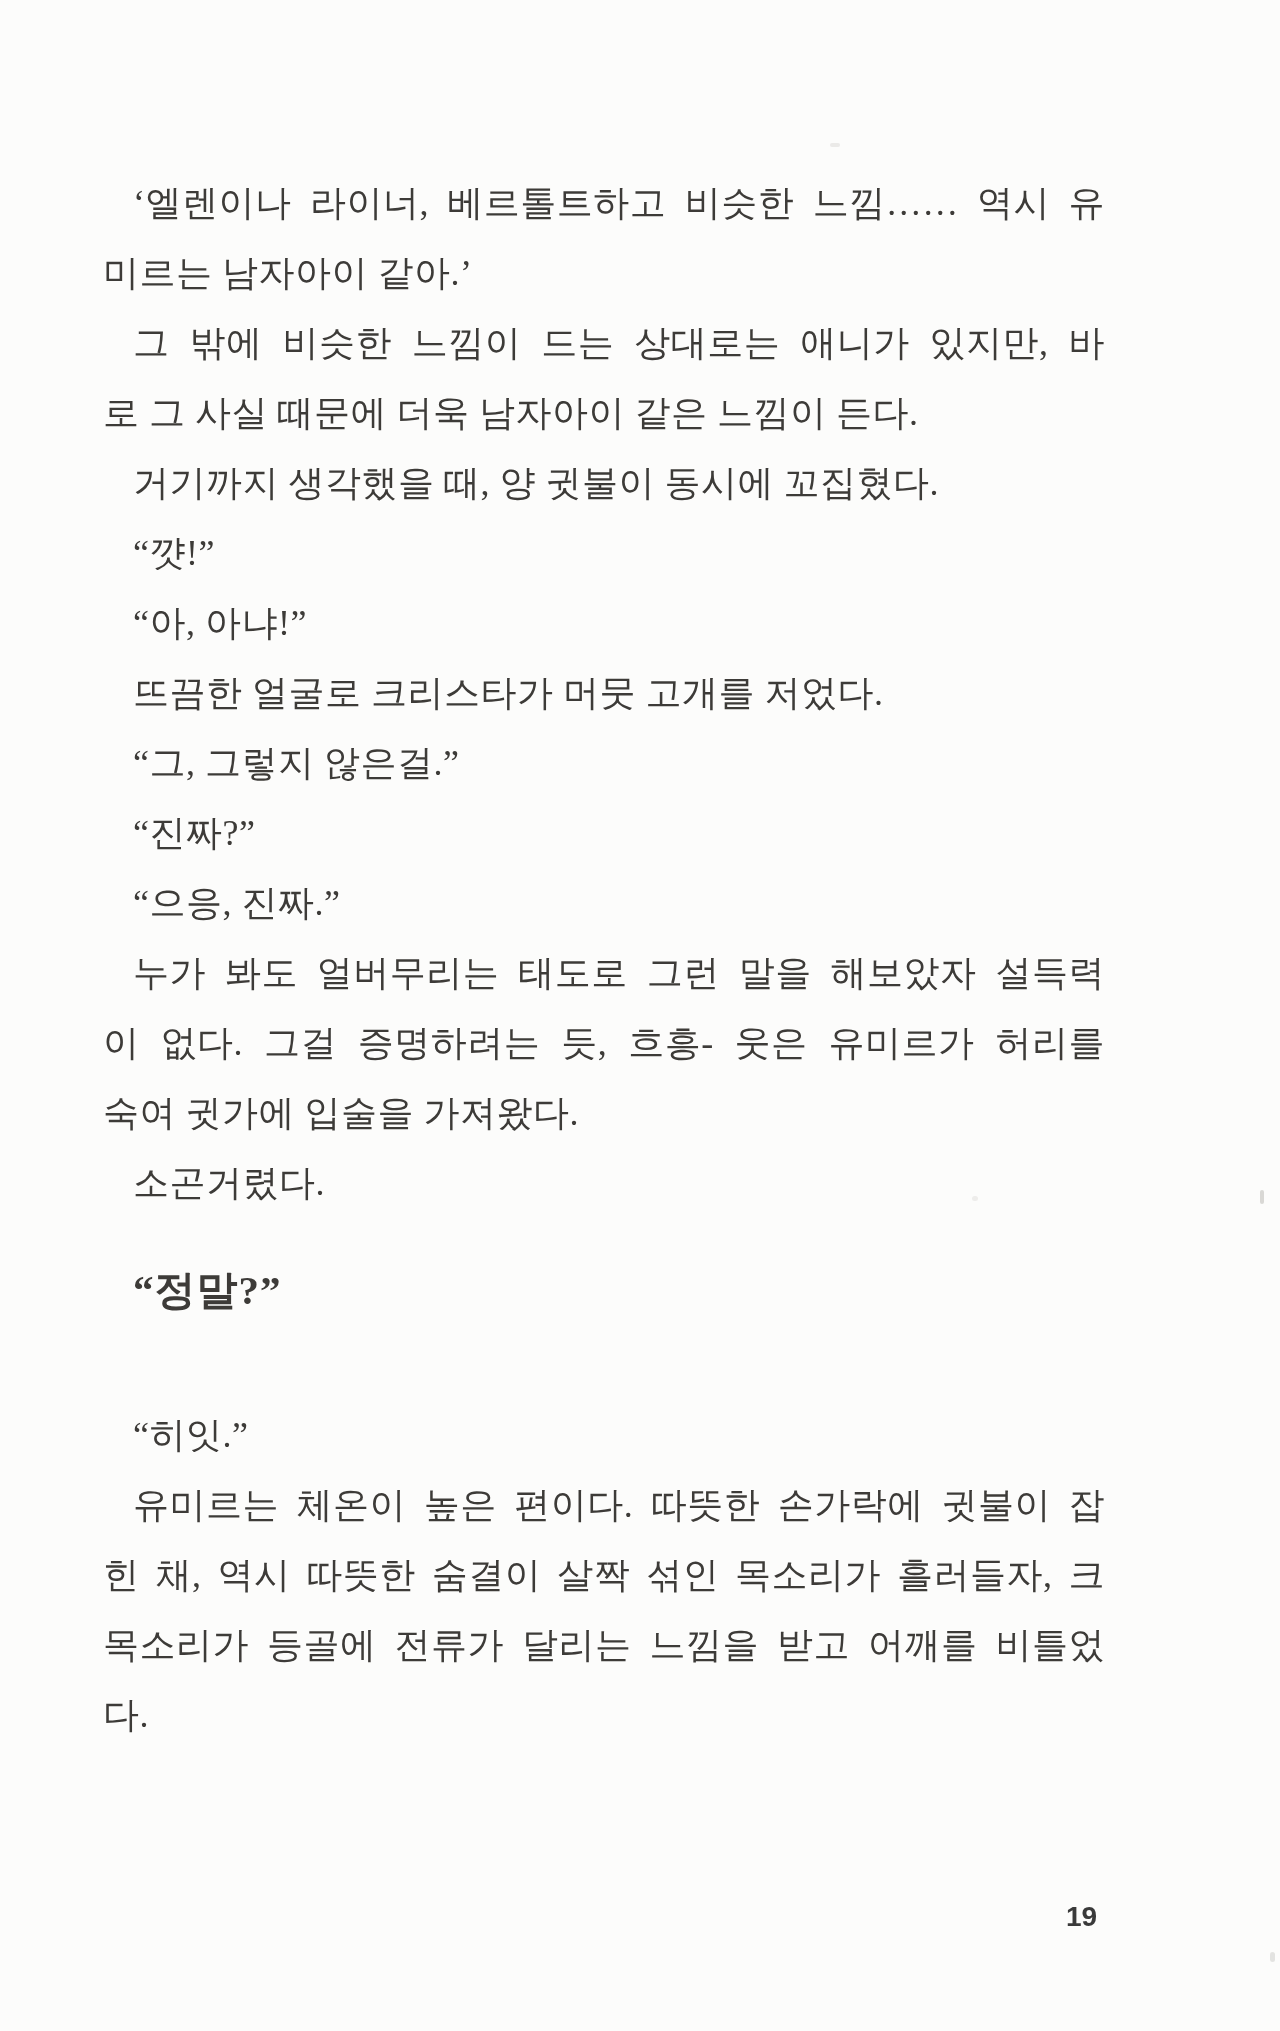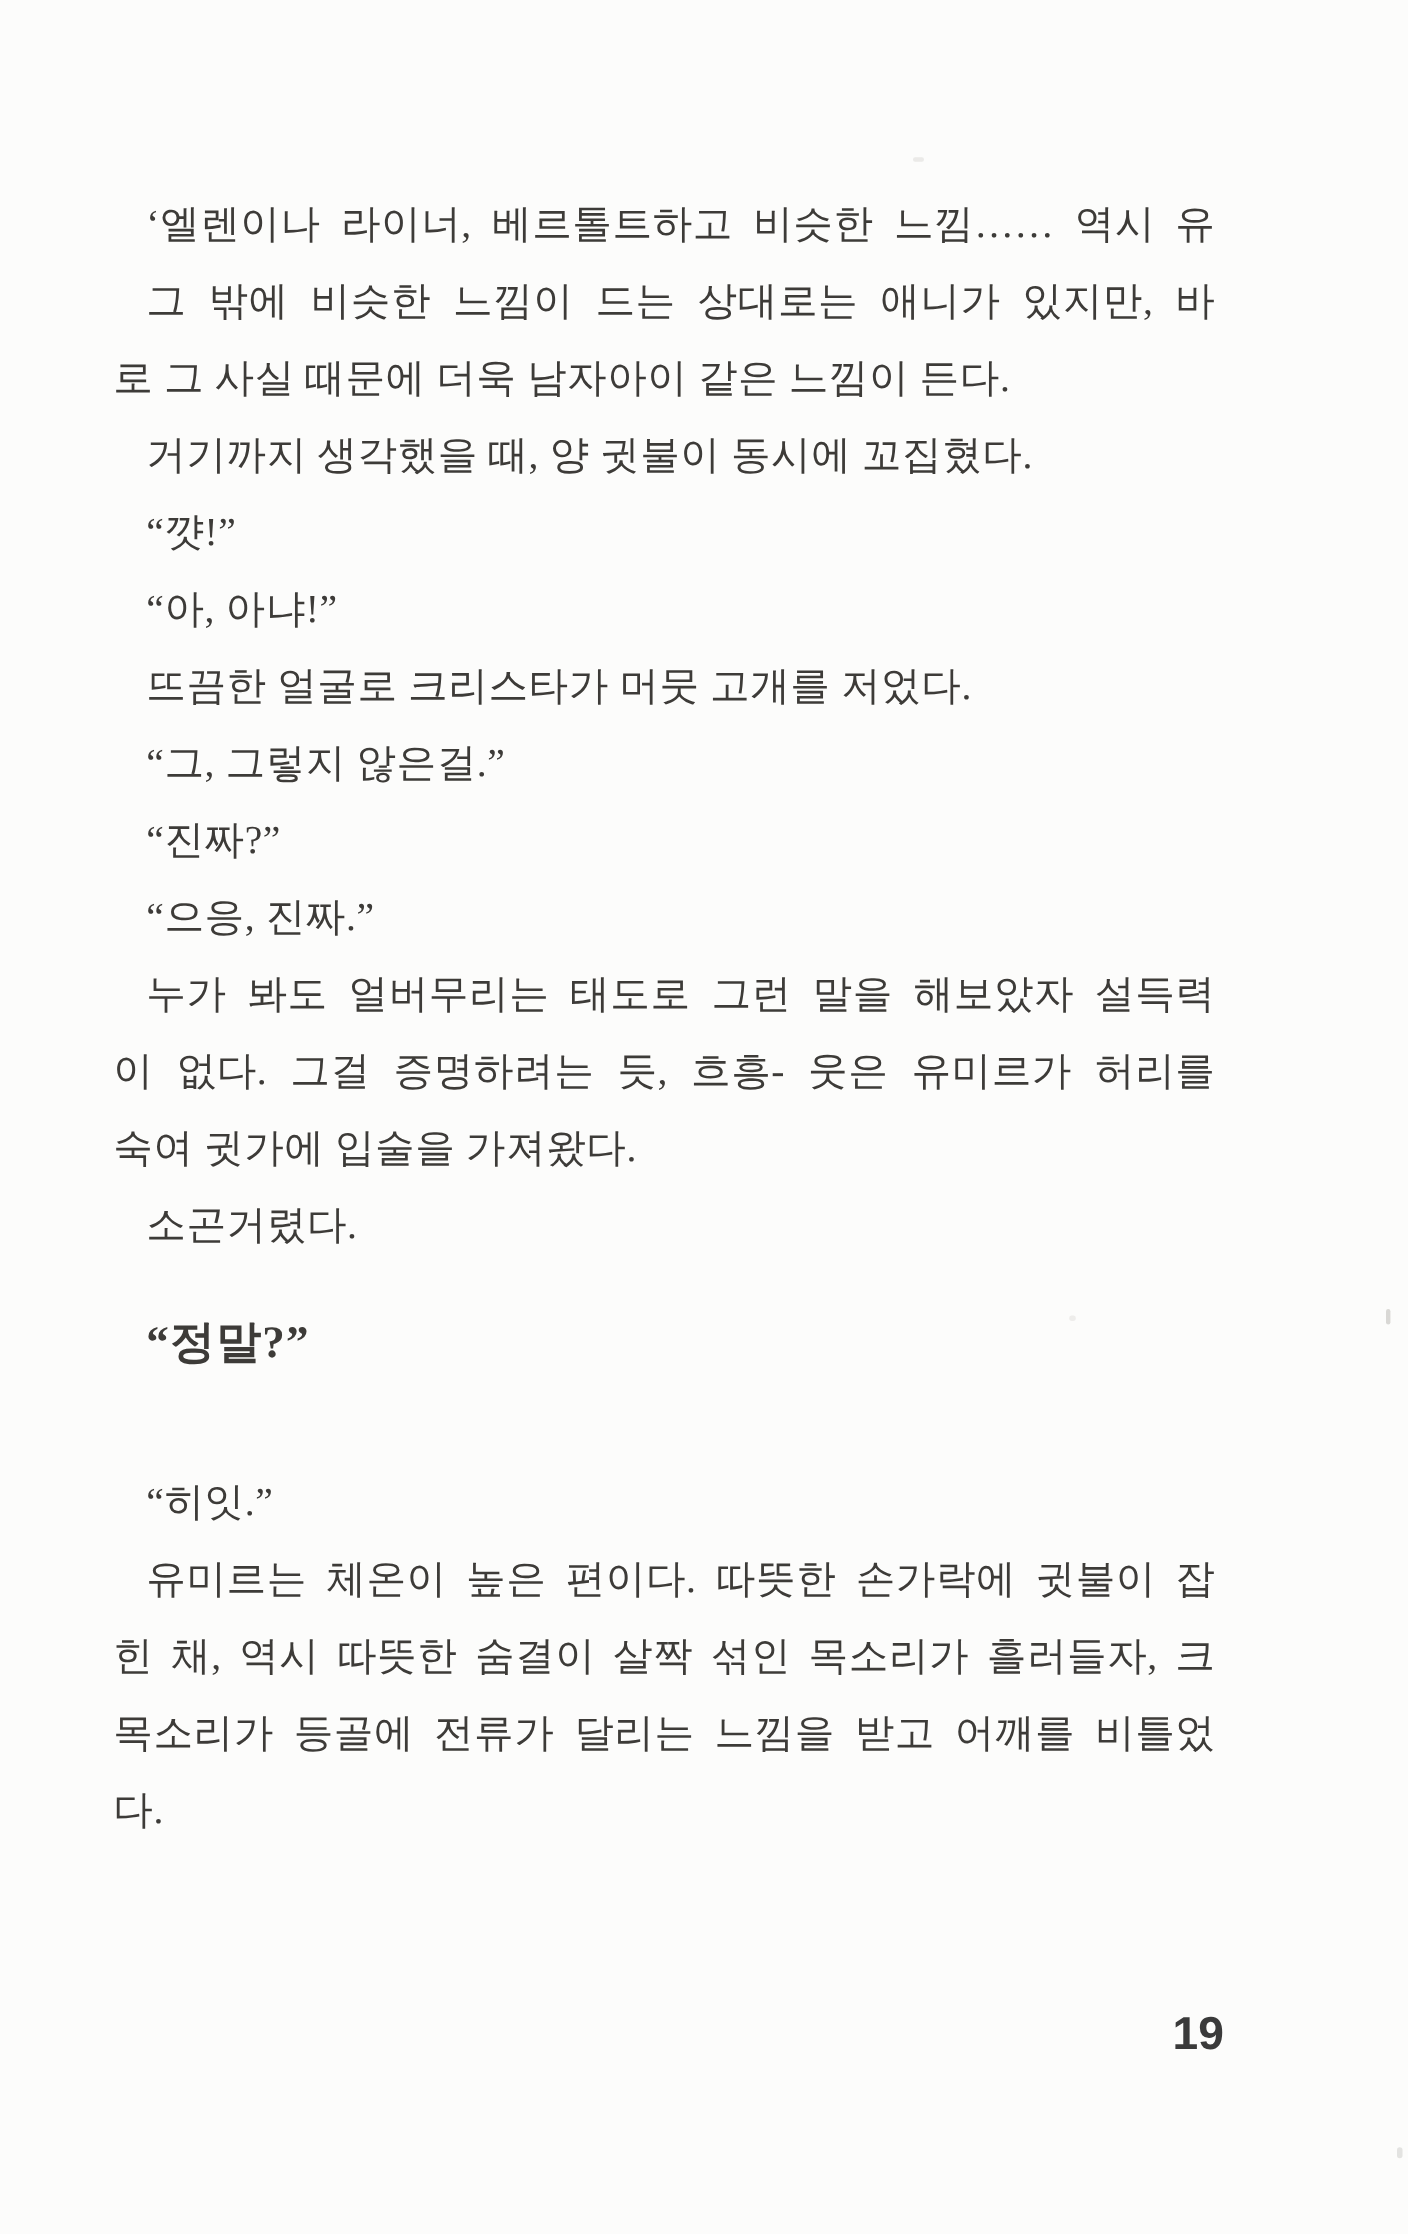--- a/index.html
+++ b/index.html
@@ -51,42 +51,43 @@
     line-height: 80px;
     height: 80px;
     letter-spacing: 1px;
   }
   .line.gap-before {
     margin-top: 70px;
   }
   .page-number {
     position: absolute;
     left: 1066px;
-    top: 1826px;
+    top: 1894px;
     font-family: "Liberation Sans", "DejaVu Sans", sans-serif;
     font-weight: bold;
-    font-size: 42px;
+    font-size: 28px;
     line-height: 46px;
     color: #3a3a3a;
   }
   .artifact {
     position: absolute;
     background: #d9d8d5;
   }
   .artifact.a1 { left: 1260px; top: 1190px; width: 4px; height: 14px; border-radius: 2px; }
   .artifact.a2 { left: 1270px; top: 1952px; width: 5px; height: 10px; border-radius: 3px; opacity: .7; }
   .artifact.a3 { left: 830px; top: 143px; width: 10px; height: 4px; border-radius: 2px; opacity: .5; }
   .artifact.a4 { left: 972px; top: 1196px; width: 6px; height: 5px; border-radius: 3px; opacity: .4; }
 </style>
 </head>
 <body>
 
 <div class="page">
   <div class="text-block">
       <div class="line indent justify">‘엘렌이나 라이너, 베르톨트하고 비슷한 느낌…… 역시 유</div>
+      <div class="line">미르는 남자아이 같아.’</div>
       <div class="line indent justify">그 밖에 비슷한 느낌이 드는 상대로는 애니가 있지만, 바</div>
       <div class="line">로 그 사실 때문에 더욱 남자아이 같은 느낌이 든다.</div>
       <div class="line indent">거기까지 생각했을 때, 양 귓불이 동시에 꼬집혔다.</div>
       <div class="line indent">“꺗!”</div>
       <div class="line indent">“아, 아냐!”</div>
       <div class="line indent">뜨끔한 얼굴로 크리스타가 머뭇 고개를 저었다.</div>
       <div class="line indent">“그, 그렇지 않은걸.”</div>
       <div class="line indent">“진짜?”</div>
       <div class="line indent">“으응, 진짜.”</div>
       <div class="line indent justify">누가 봐도 얼버무리는 태도로 그런 말을 해보았자 설득력</div>

